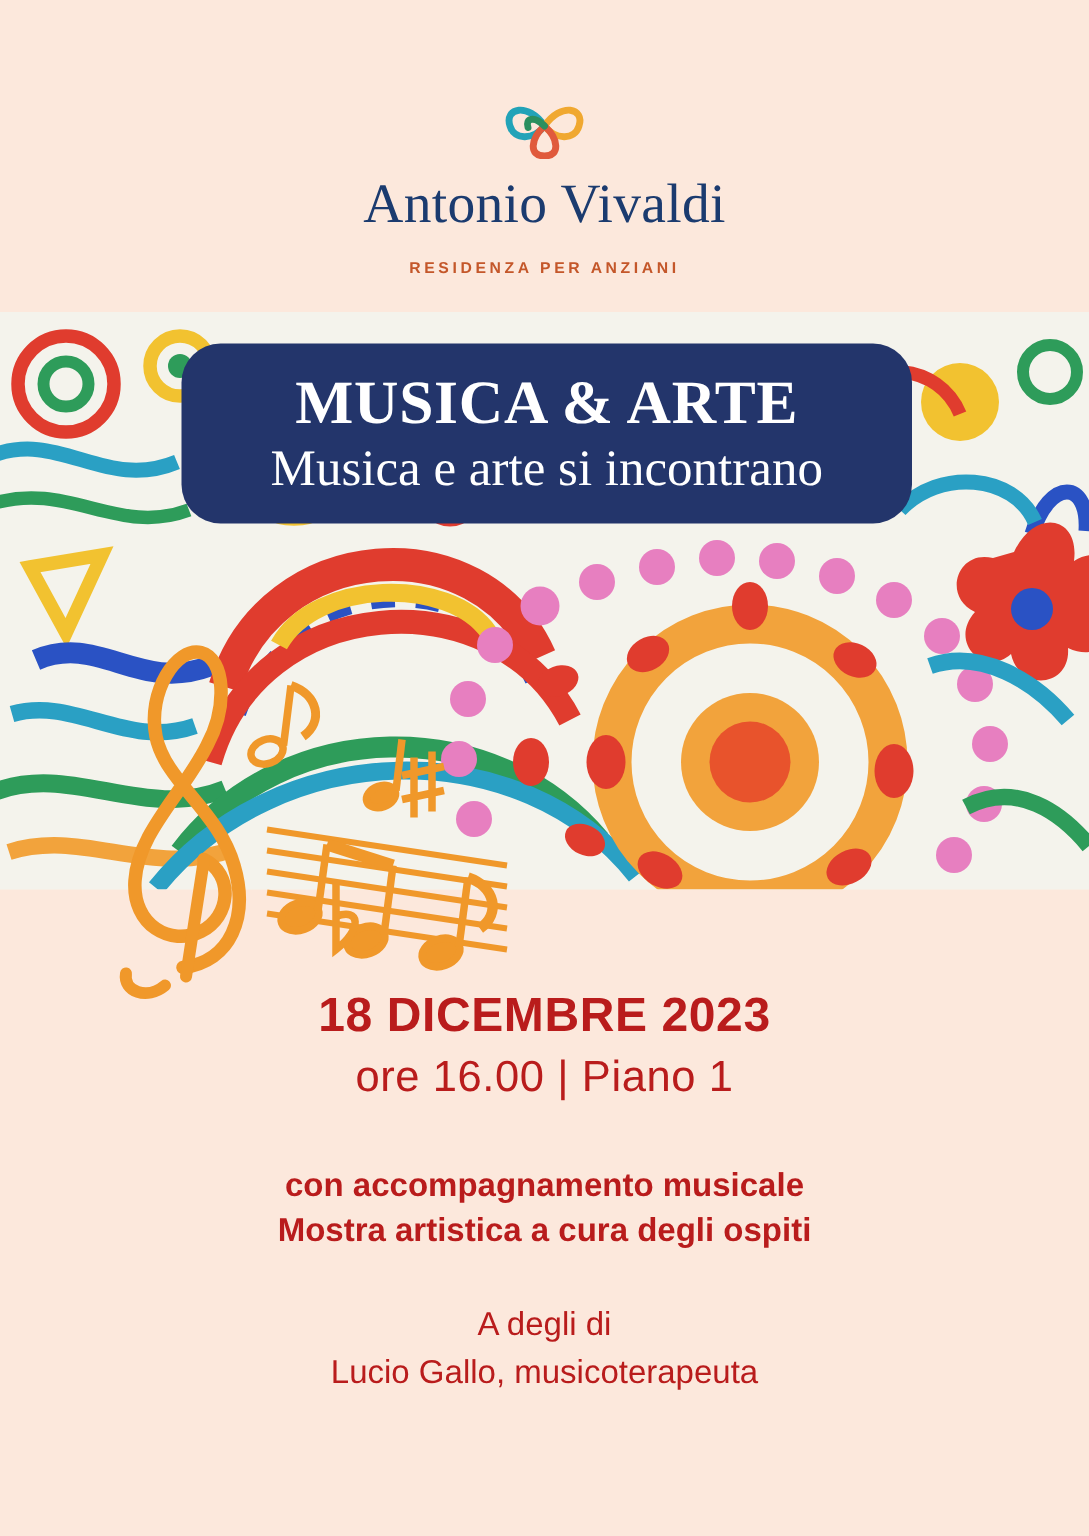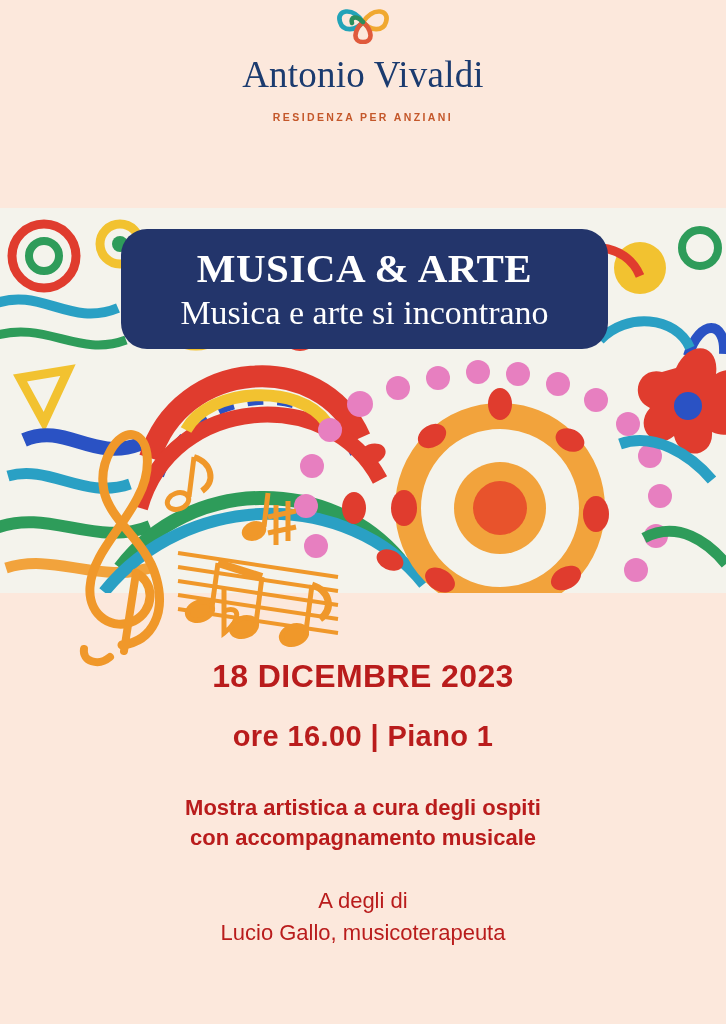--- a/index.html
+++ b/index.html
@@ -26,20 +26,21 @@
     position: absolute;
     top: 0;
     left: 0;
     width: 726px;
     height: 208px;
     background: #fce8dc;
     display: flex;
     flex-direction: column;
     align-items: center;
     justify-content: flex-start;
+    padding-top: 62px;
     box-sizing: border-box;
   }
   .logo-mark {
     width: 62px;
     height: 44px;
     margin-bottom: 12px;
   }
   .brand-name {
     font-family: "Liberation Serif", serif;
     font-size: 37px;
@@ -123,24 +124,24 @@
     color: #b91c1c;
   }
   .date-line {
     font-size: 32px;
     font-weight: bold;
     letter-spacing: 0.4px;
     line-height: 1.32;
   }
   .time-line {
     font-size: 29px;
-    font-weight: bold;
+    font-weight: normal;
     letter-spacing: 0.4px;
     line-height: 1.32;
-    margin-top: 20px;
+    margin-top: 2px;
   }
   .desc {
     margin-top: 37px;
     font-size: 22px;
     font-weight: bold;
     line-height: 1.38;
   }
   .credits {
     margin-top: 32px;
     font-size: 22px;
@@ -291,22 +292,22 @@
         <path d="M176 182 L 176 228 C 194 214, 192 200, 176 206"></path>
         <path d="M228 100 L 228 140 M 240 96 L 240 136 M 220 112 L 248 106 M 220 128 L 248 122"></path>
       </g>
     </svg>
   </div>
 
   <div class="info">
     <div class="date-line">18 DICEMBRE 2023</div>
     <div class="time-line">ore 16.00  |  Piano 1</div>
     <div class="desc">
+      <div>con accompagnamento musicale</div>
       <div>Mostra artistica a cura degli ospiti</div>
-      <div>con accompagnamento musicale</div>
     </div>
     <div class="credits">
       <div>A degli di</div>
       <div>Lucio Gallo, musicoterapeuta</div>
     </div>
   </div>
 
 </div>
 
 </body></html>

